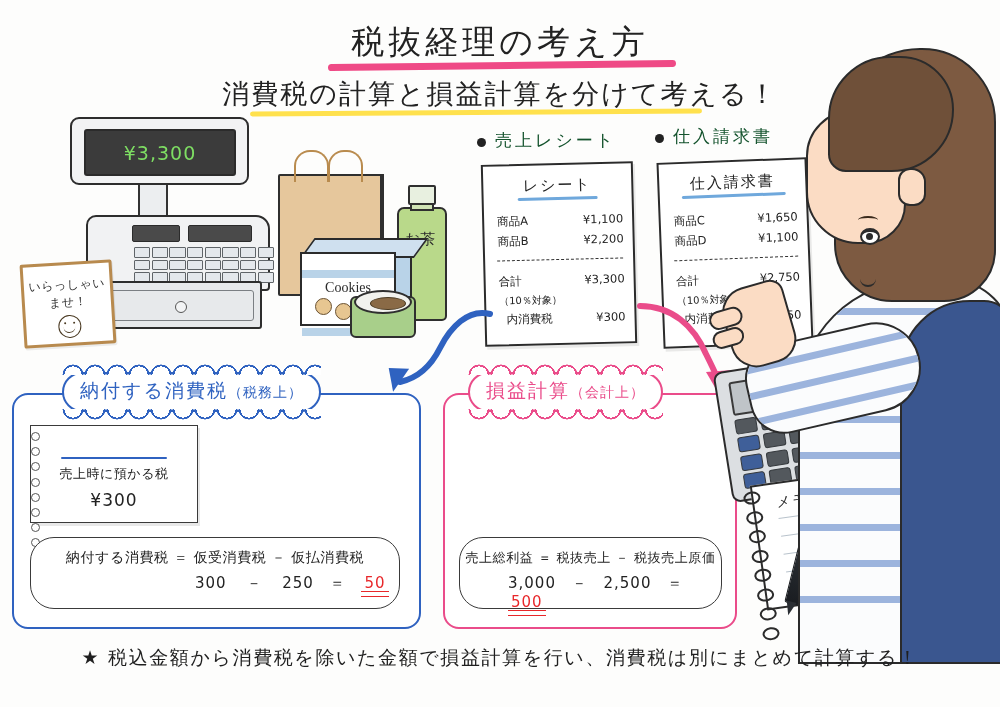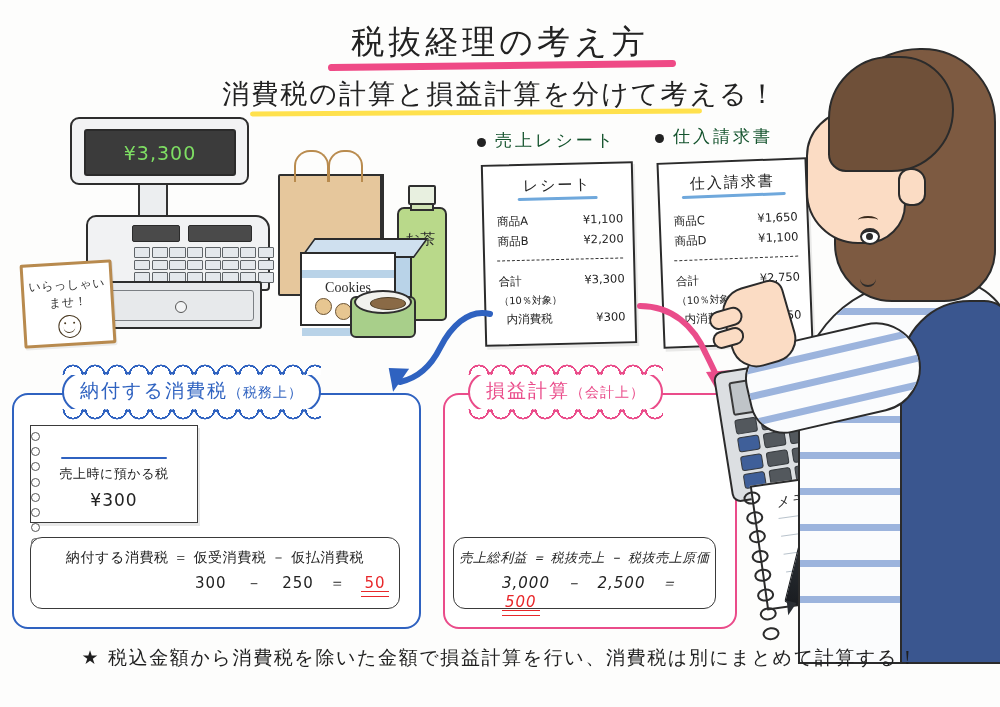--- a/index.html
+++ b/index.html
@@ -255,21 +255,21 @@
   .note-title-rule{position:absolute;height:2.4px;border-radius:2px;top:31px;}
   .note-desc{
     position:absolute;left:0;top:39px;width:100%;text-align:center;
     font-size:13px;color:#222;letter-spacing:.5px;
   }
   .note-amt{
     position:absolute;left:0;top:64px;width:100%;text-align:center;
     font-size:17px;color:#222;letter-spacing:1px;
   }
   .eqbox{
-    position:absolute;background:#fff;border:1.8px solid #3a3a3a;border-radius:12px;
+    position:absolute;background:#fff;border:1.8px solid #3a3a3a;border-radius:24px;
   }
   .eq-line1{
     position:absolute;left:0;top:11px;width:100%;text-align:center;
     font-size:14px;letter-spacing:.6px;color:#222;
   }
   .eq-line2{
     position:absolute;top:36px;font-size:15px;color:#222;letter-spacing:1px;
   }
   .eq-result{
     color:#e8272a;position:relative;padding:0 3px;
@@ -592,21 +592,21 @@
 
   <div class="cloud" id="cloud-tax">
     <div class="scallop top"></div>
     <div class="scallop bot"></div>
     <span>納付する消費税</span><span class="small">（税務上）</span>
   </div>
 
   <div class="panel" id="panel-pl">
 
 
-    <div class="eqbox" style="left:8px;top:142px;width:261px;height:70px;font-style:italic;">
+    <div class="eqbox" style="left:14px;top:142px;width:261px;height:70px;">
       <div class="eq-line1" style="font-size:13px;">売上総利益 ＝ 税抜売上 － 税抜売上原価</div>
       <div class="eq-line2" style="left:48px;">
         <span>3,000</span>
         <span style="margin:0 10px">－</span>
         <span>2,500</span>
         <span style="margin:0 10px">＝</span>
         <span class="eq-result">500</span>
       </div>
     </div>
   </div>

